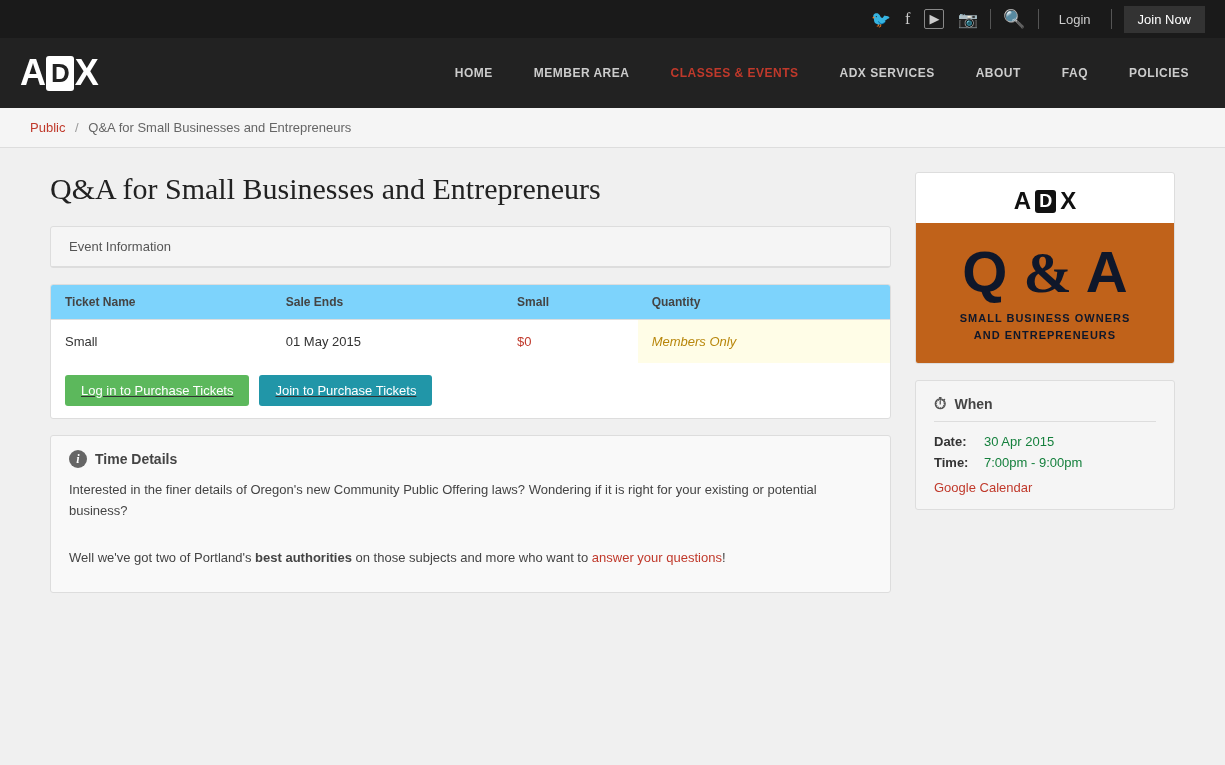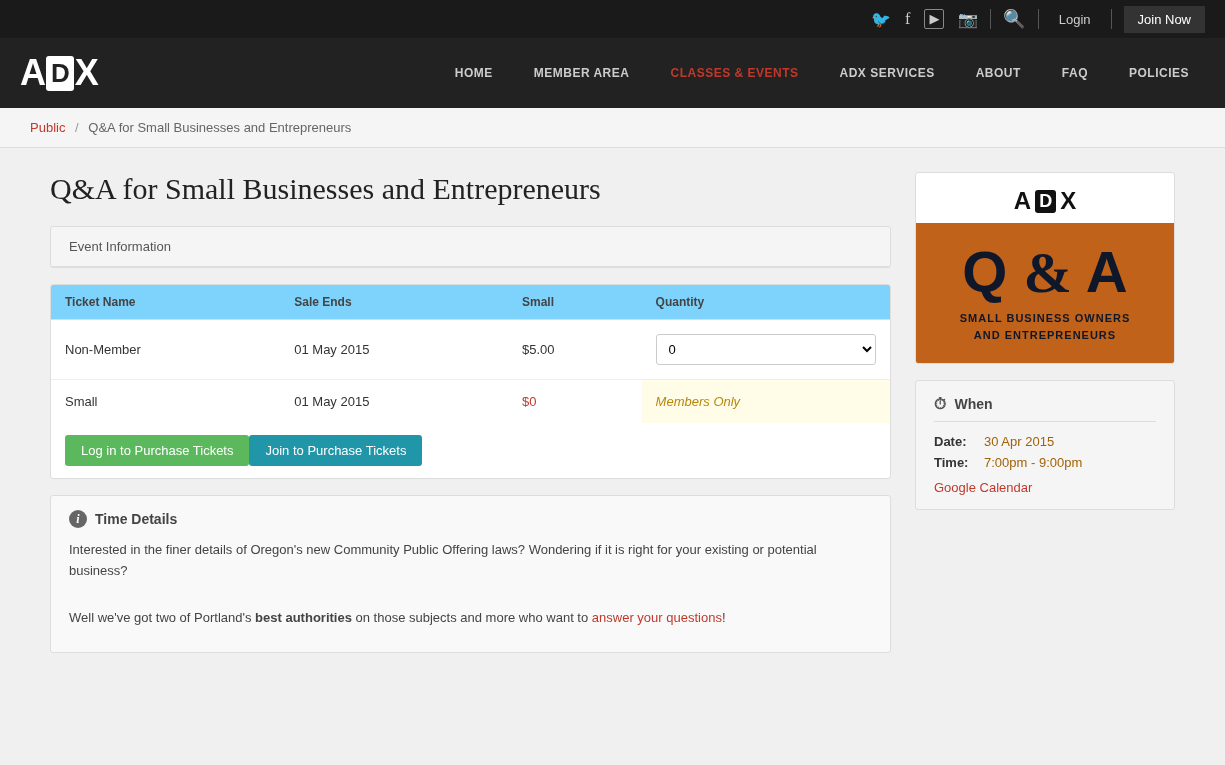--- a/index.html
+++ b/index.html
@@ -199,21 +199,23 @@
       padding: 6px 8px;
       border: 1px solid #ccc;
       border-radius: 3px;
       font-size: 13px;
       background: #fff;
     }
 
     
     .btn-row {
       display: flex;
+      gap: 10px;
       padding: 12px 0 4px 0;
+      text-decoration: underline;
     }
     .btn-green {
       background: #5cb85c;
       color: #fff;
       border: none;
       padding: 8px 16px;
       font-family: Arial, sans-serif;
       font-size: 13px;
       border-radius: 3px;
       cursor: pointer;
@@ -346,21 +348,21 @@
       font-size: 13px;
       margin-bottom: 6px;
     }
     .when-label {
       font-weight: bold;
       color: #333;
       width: 50px;
       flex-shrink: 0;
     }
     .when-value {
-      color: #a16207;
+      color: #15803d;
     }
     .google-cal-link {
       color: #c0392b;
       font-family: Arial, sans-serif;
       font-size: 13px;
       text-decoration: none;
       display: block;
       margin-top: 10px;
       cursor: pointer;
     }
@@ -421,35 +423,20 @@
         <thead>
           <tr>
             <th>Ticket Name</th>
             <th>Sale Ends</th>
             <th>Small</th>
             <th>Quantity</th>
           </tr>
         </thead>
         <tbody>
           <tr>
-            <td>Non-Member</td>
-            <td>01 May 2015</td>
-            <td>$5.00</td>
-            <td>
-              <select class="qty-select">
-                <option>0</option>
-                <option>1</option>
-                <option>2</option>
-                <option>3</option>
-                <option>4</option>
-                <option>5</option>
-              </select>
-            </td>
-          </tr>
-          <tr>
             <td>Small</td>
             <td>01 May 2015</td>
             <td style="color:#c0392b;">$0</td>
             <td class="members-only-cell">Members Only</td>
           </tr>
         </tbody>
       </table>
       <div class="btn-row" style="padding: 12px 14px;">
         <button class="btn-green">Log in to Purchase Tickets</button>
         <button class="btn-blue">Join to Purchase Tickets</button>

